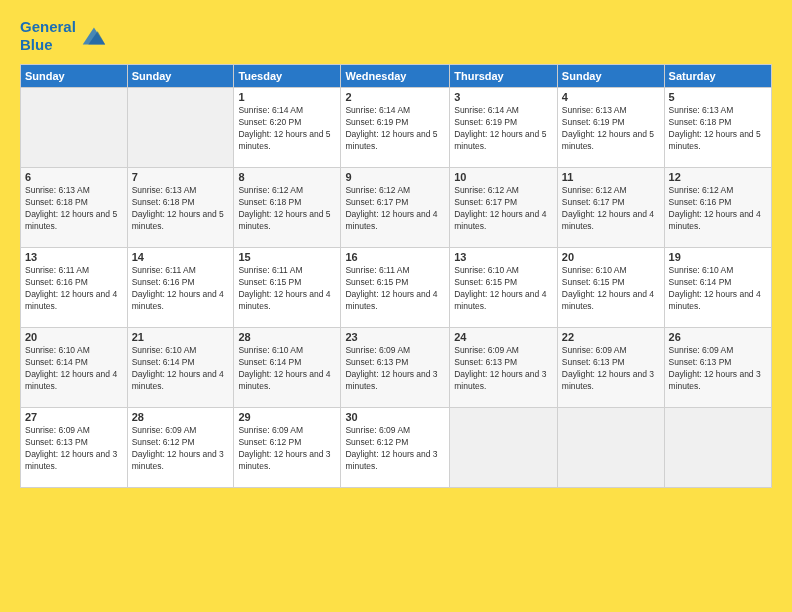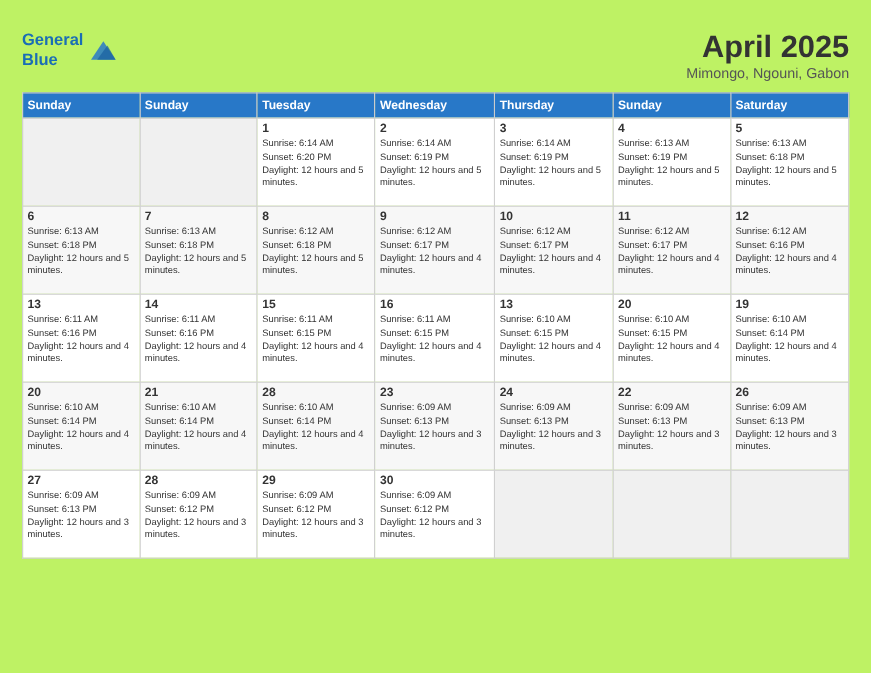--- a/index.html
+++ b/index.html
@@ -6,22 +6,22 @@
     body {
       font-family: Arial, sans-serif;
       background: #fff;
       width: 792px;
       height: 612px;
       overflow: hidden;
     }
     .page {
       width: 792px;
       height: 612px;
-      padding: 28px 20px 10px 20px;
-      background: #bef264;
+      padding: 18px 20px 10px 20px;
+      background: #fde047;
     }
     .header-area {
       display: flex;
       justify-content: space-between;
       align-items: flex-start;
       margin-bottom: 10px;
     }
     .logo {
       display: flex;
       align-items: center;
@@ -106,24 +106,20 @@
         </div>
         <div class="logo-text">
           <span style="color:#1a6eb5;">Blue</span>
         </div>
       </div>
       <svg class="logo-icon" viewBox="0 0 30 30">
         <polygon points="4,24 16,6 28,24" fill="#2878c8" opacity="0.85"></polygon>
         <polygon points="10,24 20,10 28,24" fill="#1a5fa0" opacity="0.7"></polygon>
       </svg>
     </div>
-    <div class="title-area">
-      <div class="month-title">April 2025</div>
-      <div class="location-title">Mimongo, Ngouni, Gabon</div>
-    </div>
   </div>
 
   <table class="calendar">
     <thead>
       <tr>
       <th>Sunday</th>
           <th>Sunday</th>
           <th>Tuesday</th>
           <th>Wednesday</th>
           <th>Thursday</th>

